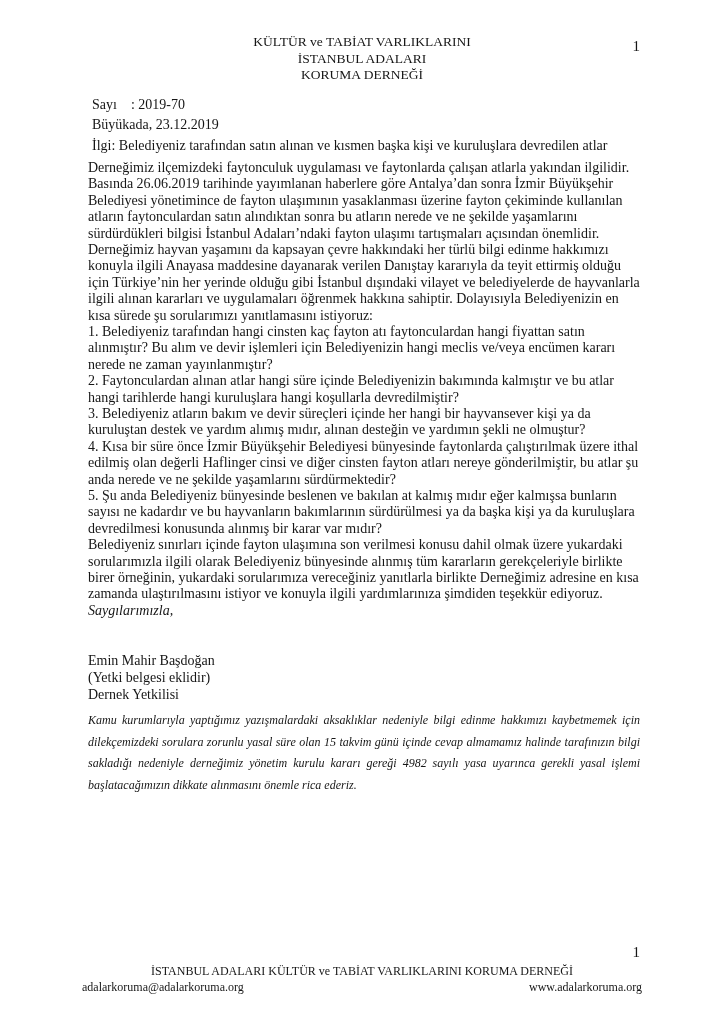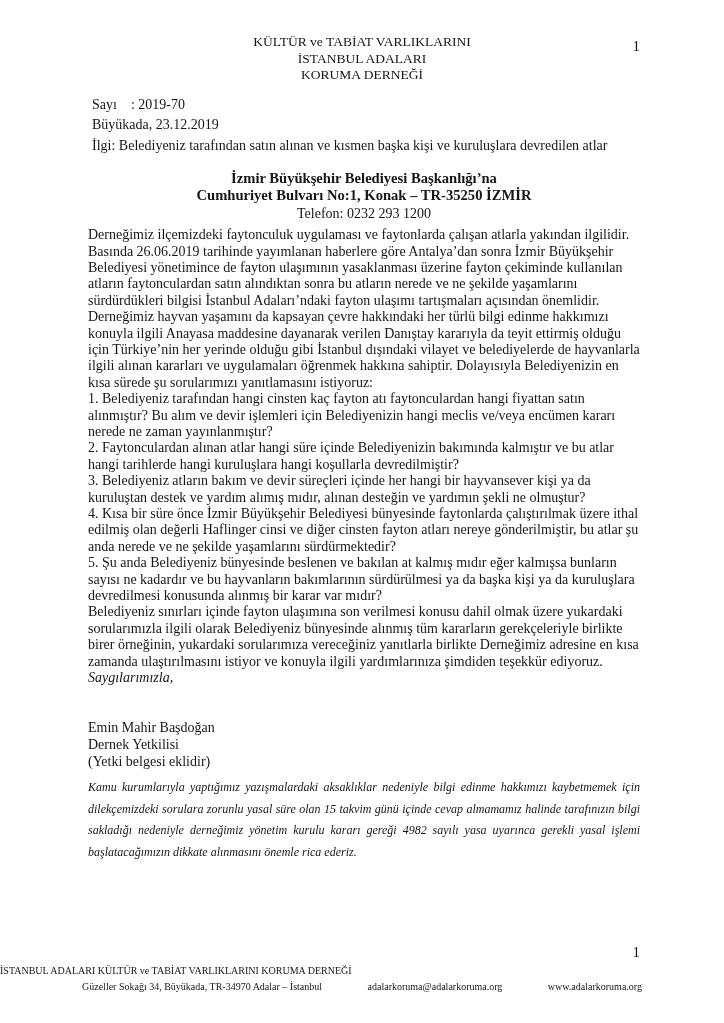--- a/index.html
+++ b/index.html
@@ -83,22 +83,22 @@
     font-style: italic;
     font-size: 12px;
     line-height: 21.5px;
     text-align: justify;
   }
   .footer {
     position: absolute;
     left: 0;
     bottom: 28px;
     width: 100%;
-    text-align: left;
-    font-size: 10px;
+    text-align: center;
+    font-size: 12px;
     line-height: 16px;
   }
   .footer .org-line {
     margin: 0;
   }
   .footer .contact-line {
     margin: 0 auto;
     width: 560px;
     display: flex;
     justify-content: space-between;
@@ -125,51 +125,45 @@
   </div>
 
   <div class="content">
 
     <div class="meta">
       <p>Sayı    : 2019-70</p>
       <p>Büyükada, 23.12.2019</p>
       <p class="ilgi">İlgi: Belediyeniz tarafından satın alınan ve kısmen başka kişi ve kuruluşlara devredilen atlar</p>
     </div>
 
-    <div class="recipient">
-      <p class="bold">İzmir Büyükşehir Belediyesi Başkanlığı’na</p>
-      <p class="bold">Cumhuriyet Bulvarı No:1, Konak – TR-35250 İZMİR</p>
-      <p>Telefon: 0232 293 1200</p>
-    </div>
 
     <div class="body-text">
       <p>Derneğimiz ilçemizdeki faytonculuk uygulaması ve faytonlarda çalışan atlarla yakından ilgilidir. Basında 26.06.2019 tarihinde yayımlanan haberlere göre Antalya’dan sonra İzmir Büyükşehir Belediyesi yönetimince de fayton ulaşımının yasaklanması üzerine fayton çekiminde kullanılan atların faytonculardan satın alındıktan sonra bu atların nerede ve ne şekilde yaşamlarını sürdürdükleri bilgisi İstanbul Adaları’ndaki fayton ulaşımı tartışmaları açısından önemlidir. Derneğimiz hayvan yaşamını da kapsayan çevre hakkındaki her türlü bilgi edinme hakkımızı konuyla ilgili Anayasa maddesine dayanarak verilen Danıştay kararıyla da teyit ettirmiş olduğu için Türkiye’nin her yerinde olduğu gibi İstanbul dışındaki vilayet ve belediyelerde de hayvanlarla ilgili alınan kararları ve uygulamaları öğrenmek hakkına sahiptir. Dolayısıyla Belediyenizin en kısa sürede şu sorularımızı yanıtlamasını istiyoruz:</p>
       <p>1.  Belediyeniz tarafından hangi cinsten kaç fayton atı faytonculardan hangi fiyattan satın alınmıştır? Bu alım ve devir işlemleri için Belediyenizin hangi meclis ve/veya encümen kararı nerede ne zaman yayınlanmıştır?</p>
       <p>2. Faytonculardan alınan atlar hangi süre içinde Belediyenizin bakımında kalmıştır ve bu atlar hangi tarihlerde hangi kuruluşlara hangi koşullarla devredilmiştir?</p>
       <p>3. Belediyeniz atların bakım ve devir süreçleri içinde her hangi bir hayvansever kişi ya da kuruluştan destek ve yardım alımış mıdır, alınan desteğin ve yardımın şekli ne olmuştur?</p>
       <p>4. Kısa bir süre önce İzmir Büyükşehir Belediyesi bünyesinde faytonlarda çalıştırılmak üzere ithal edilmiş olan değerli Haflinger cinsi ve diğer cinsten fayton atları nereye gönderilmiştir, bu atlar şu anda nerede ve ne şekilde yaşamlarını sürdürmektedir?</p>
       <p>5. Şu anda Belediyeniz bünyesinde beslenen ve bakılan at kalmış mıdır eğer kalmışsa bunların sayısı ne kadardır ve bu hayvanların bakımlarının sürdürülmesi ya da başka kişi ya da kuruluşlara devredilmesi konusunda alınmış bir karar var mıdır?</p>
       <p class="closing">Belediyeniz sınırları içinde fayton ulaşımına son verilmesi konusu dahil olmak üzere yukardaki sorularımızla ilgili olarak Belediyeniz bünyesinde alınmış tüm kararların gerekçeleriyle birlikte birer örneğinin, yukardaki sorularımıza vereceğiniz yanıtlarla birlikte Derneğimiz adresine en kısa zamanda ulaştırılmasını istiyor ve konuyla ilgili yardımlarınıza şimdiden teşekkür ediyoruz.</p>
       <p class="salutation">Saygılarımızla,</p>
     </div>
 
     <div class="signature">
       <p>Emin Mahir Başdoğan</p>
+      <p>(Yetki belgesi eklidir)</p>
       <p>Dernek Yetkilisi</p>
-      <p>(Yetki belgesi eklidir)</p>
     </div>
 
     <div class="legal-notice">Kamu kurumlarıyla yaptığımız yazışmalardaki aksaklıklar nedeniyle bilgi edinme hakkımızı kaybetmemek için dilekçemizdeki sorulara zorunlu yasal süre olan 15 takvim günü içinde cevap almamamız halinde tarafınızın bilgi sakladığı nedeniyle derneğimiz yönetim kurulu kararı gereği 4982 sayılı yasa uyarınca gerekli yasal işlemi başlatacağımızın dikkate alınmasını önemle rica ederiz.</div>
 
   </div>
 
   <div class="page-number-bottom">1</div>
 
   <div class="footer">
     <p class="org-line">İSTANBUL ADALARI KÜLTÜR ve TABİAT VARLIKLARINI KORUMA DERNEĞİ</p>
     <div class="contact-line">
-      <span>Güzeller Sokağı 34, Büyükada, TR-34970 Adalar – İstanbul</span>
       <span>adalarkoruma@adalarkoruma.org</span>
       <span>www.adalarkoruma.org</span>
     </div>
   </div>
 
 </div>
 
 </body></html>

